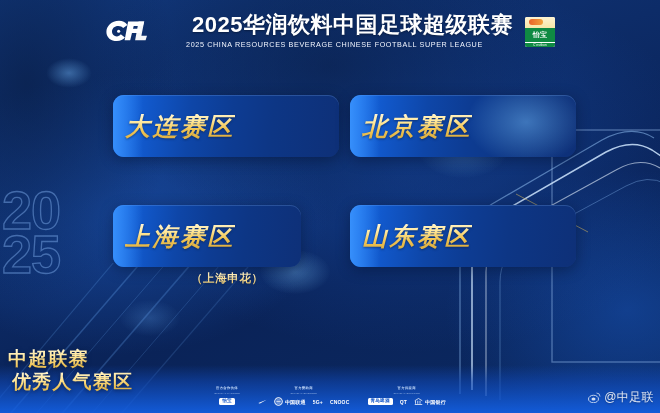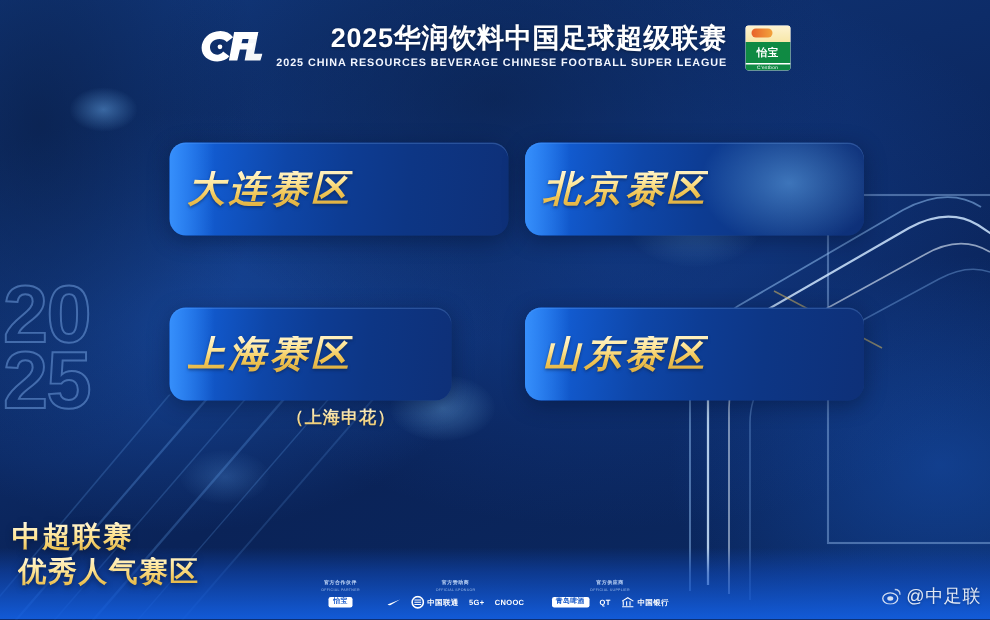--- a/index.html
+++ b/index.html
@@ -47,29 +47,29 @@
 
   
   #header {
     position:absolute; left:0; top:0; width:660px; height:62px;
     display:flex; align-items:center; justify-content:center; gap:9px;
     z-index:6;
   }
   #cfl-logo { width:42px; height:27px; flex:none; margin-top:-2px; }
   .title-block { display:flex; flex-direction:column; align-items:center; }
   .title-cn {
-    font-size:18px; font-weight:700; color:#ffffff;
+    font-size:22px; font-weight:700; color:#ffffff;
     letter-spacing:.5px; line-height:1.05;
     font-family:"Liberation Sans", sans-serif;
     text-shadow:0 1px 2px rgba(0,0,0,.35);
     white-space:nowrap;
     margin-left:36px;
   }
   .title-en {
-    font-size:7.2px; font-weight:700; color:#f2f6ff;
+    font-size:7.2px; font-weight:400; color:#f2f6ff;
     letter-spacing:.62px; margin-top:3px; white-space:nowrap;
   }
   #sponsor-badge {
     width:30px; height:30px; flex:none; margin-left:3px; margin-top:1px;
     border-radius:2px; overflow:hidden; background:#ffffff;
     display:flex; flex-direction:column;
   }
   .sb-top { height:11px; background:linear-gradient(180deg,#fdf3d2,#f7e7a8); position:relative; }
   .sb-top::after{ content:""; position:absolute; left:4px; top:2px; width:14px; height:6px;
                   border-radius:3px; background:linear-gradient(90deg,#e8622a,#f2a33c); }

